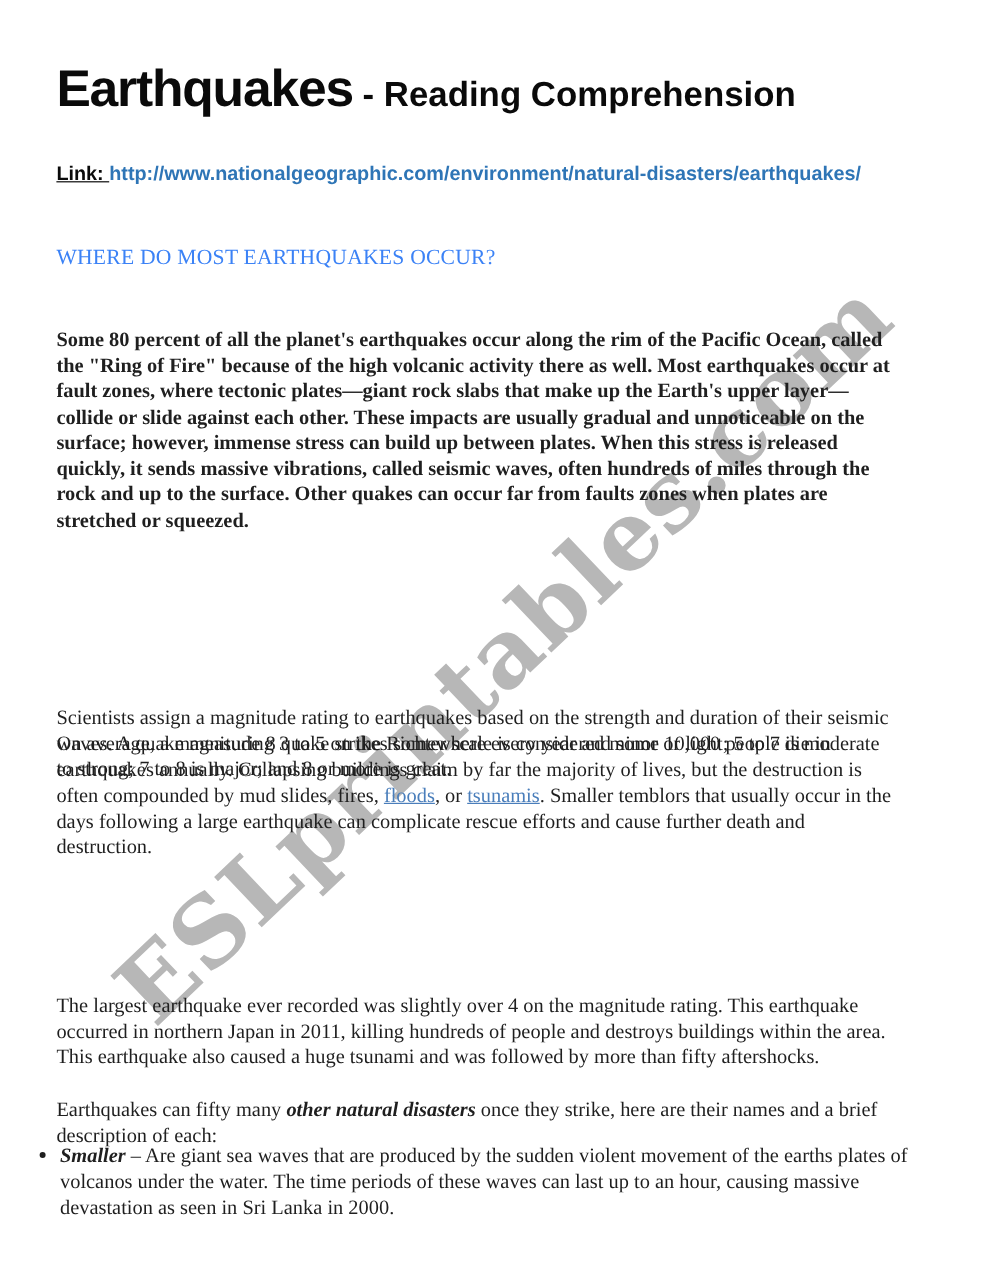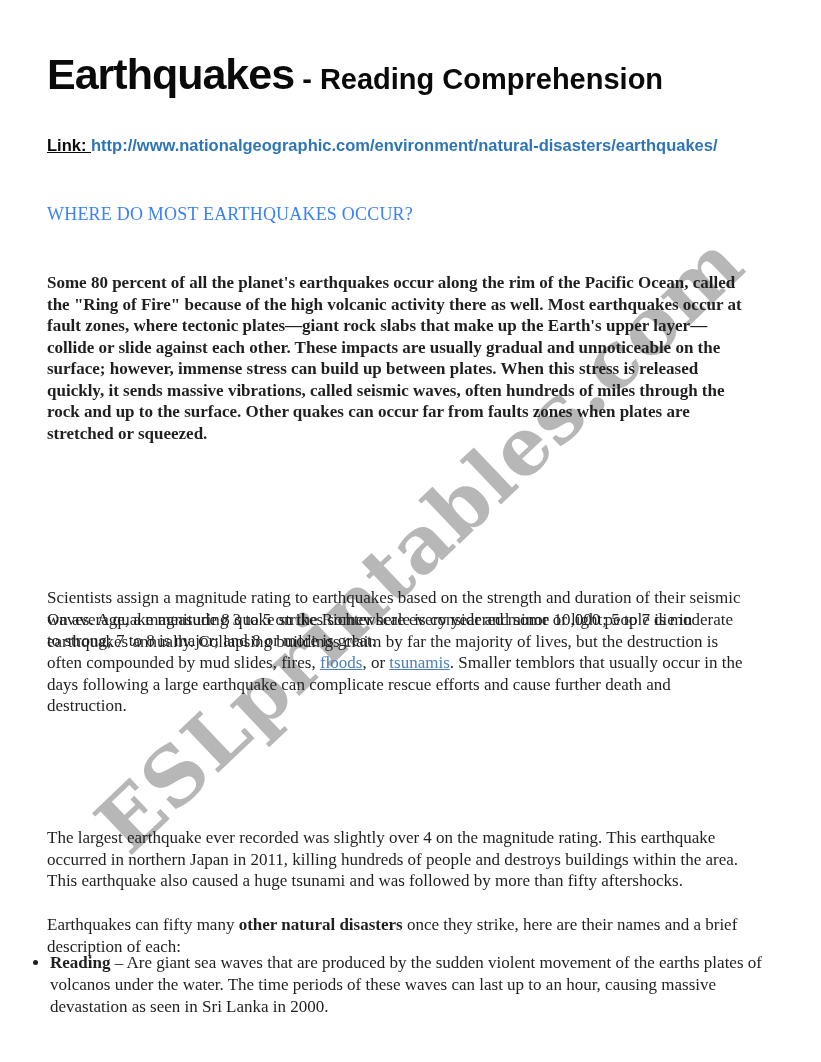--- a/index.html
+++ b/index.html
@@ -88,21 +88,21 @@
     width: 717px;
     margin: 0;
     padding: 0 0 0 20px;
     z-index: 1;
     font-size: 17px;
     line-height: 21.8px;
     color: #1f1f1f;
   }
   .bullet-list li { margin: 0; padding: 0; }
 
-  b, .bold { font-weight: bold; }
+  b, .bold { font-weight: bold; font-style: italic; }
 </style>
 </head>
 <body>
 
 <div class="page">
 
   <div class="watermark">ESLprintables.com</div>
 
   <div class="block link-line"><span class="label">Link: </span><a href="#">http://www.nationalgeographic.com/environment/natural-disasters/earthquakes/</a></div>
 
@@ -115,16 +115,16 @@
 
   <div class="block para p-magnitude">Scientists assign a magnitude rating to earthquakes based on the strength and duration of their seismic waves. A quake measuring 3 to 5 on the Richter scale is considered minor or light; 5 to 7 is moderate to strong; 7 to 8 is major; and 8 or more is great.</div>
 
   <div class="block para p-average"><span>On average, a magnitude 8 quake strikes somewhere every year and some 10,000 people die in earthquakes annually. Collapsing buildings claim by far the majority of lives, but the destruction is often compounded by mud slides, fires, </span><a href="#">floods</a><span>, or </span><a href="#">tsunamis</a><span>. Smaller temblors that usually occur in the days following a large earthquake can complicate rescue efforts and cause further death and destruction.</span></div>
 
   <div class="block para p-largest">The largest earthquake ever recorded was slightly over 4 on the magnitude rating. This earthquake occurred in northern Japan in 2011, killing hundreds of people and destroys buildings within the area. This earthquake also caused a huge tsunami and was followed by more than fifty aftershocks.</div>
 
   <div class="block para p-disasters"><span>Earthquakes can fifty many </span><b>other natural disasters</b><span> once they strike, here are their names and a brief description of each:</span></div>
 
   <ul class="bullet-list">
-    <li><b>Reading</b><span> – Are giant sea waves that are produced by the sudden violent movement of the earths plates of volcanos under the water. The time periods of these waves can last up to an hour, causing massive devastation as seen in Sri Lanka in 2000.</span></li>
+    <li><b>Smaller</b><span> – Are giant sea waves that are produced by the sudden violent movement of the earths plates of volcanos under the water. The time periods of these waves can last up to an hour, causing massive devastation as seen in Sri Lanka in 2000.</span></li>
   </ul>
 
 </div>
 
 </body></html>

